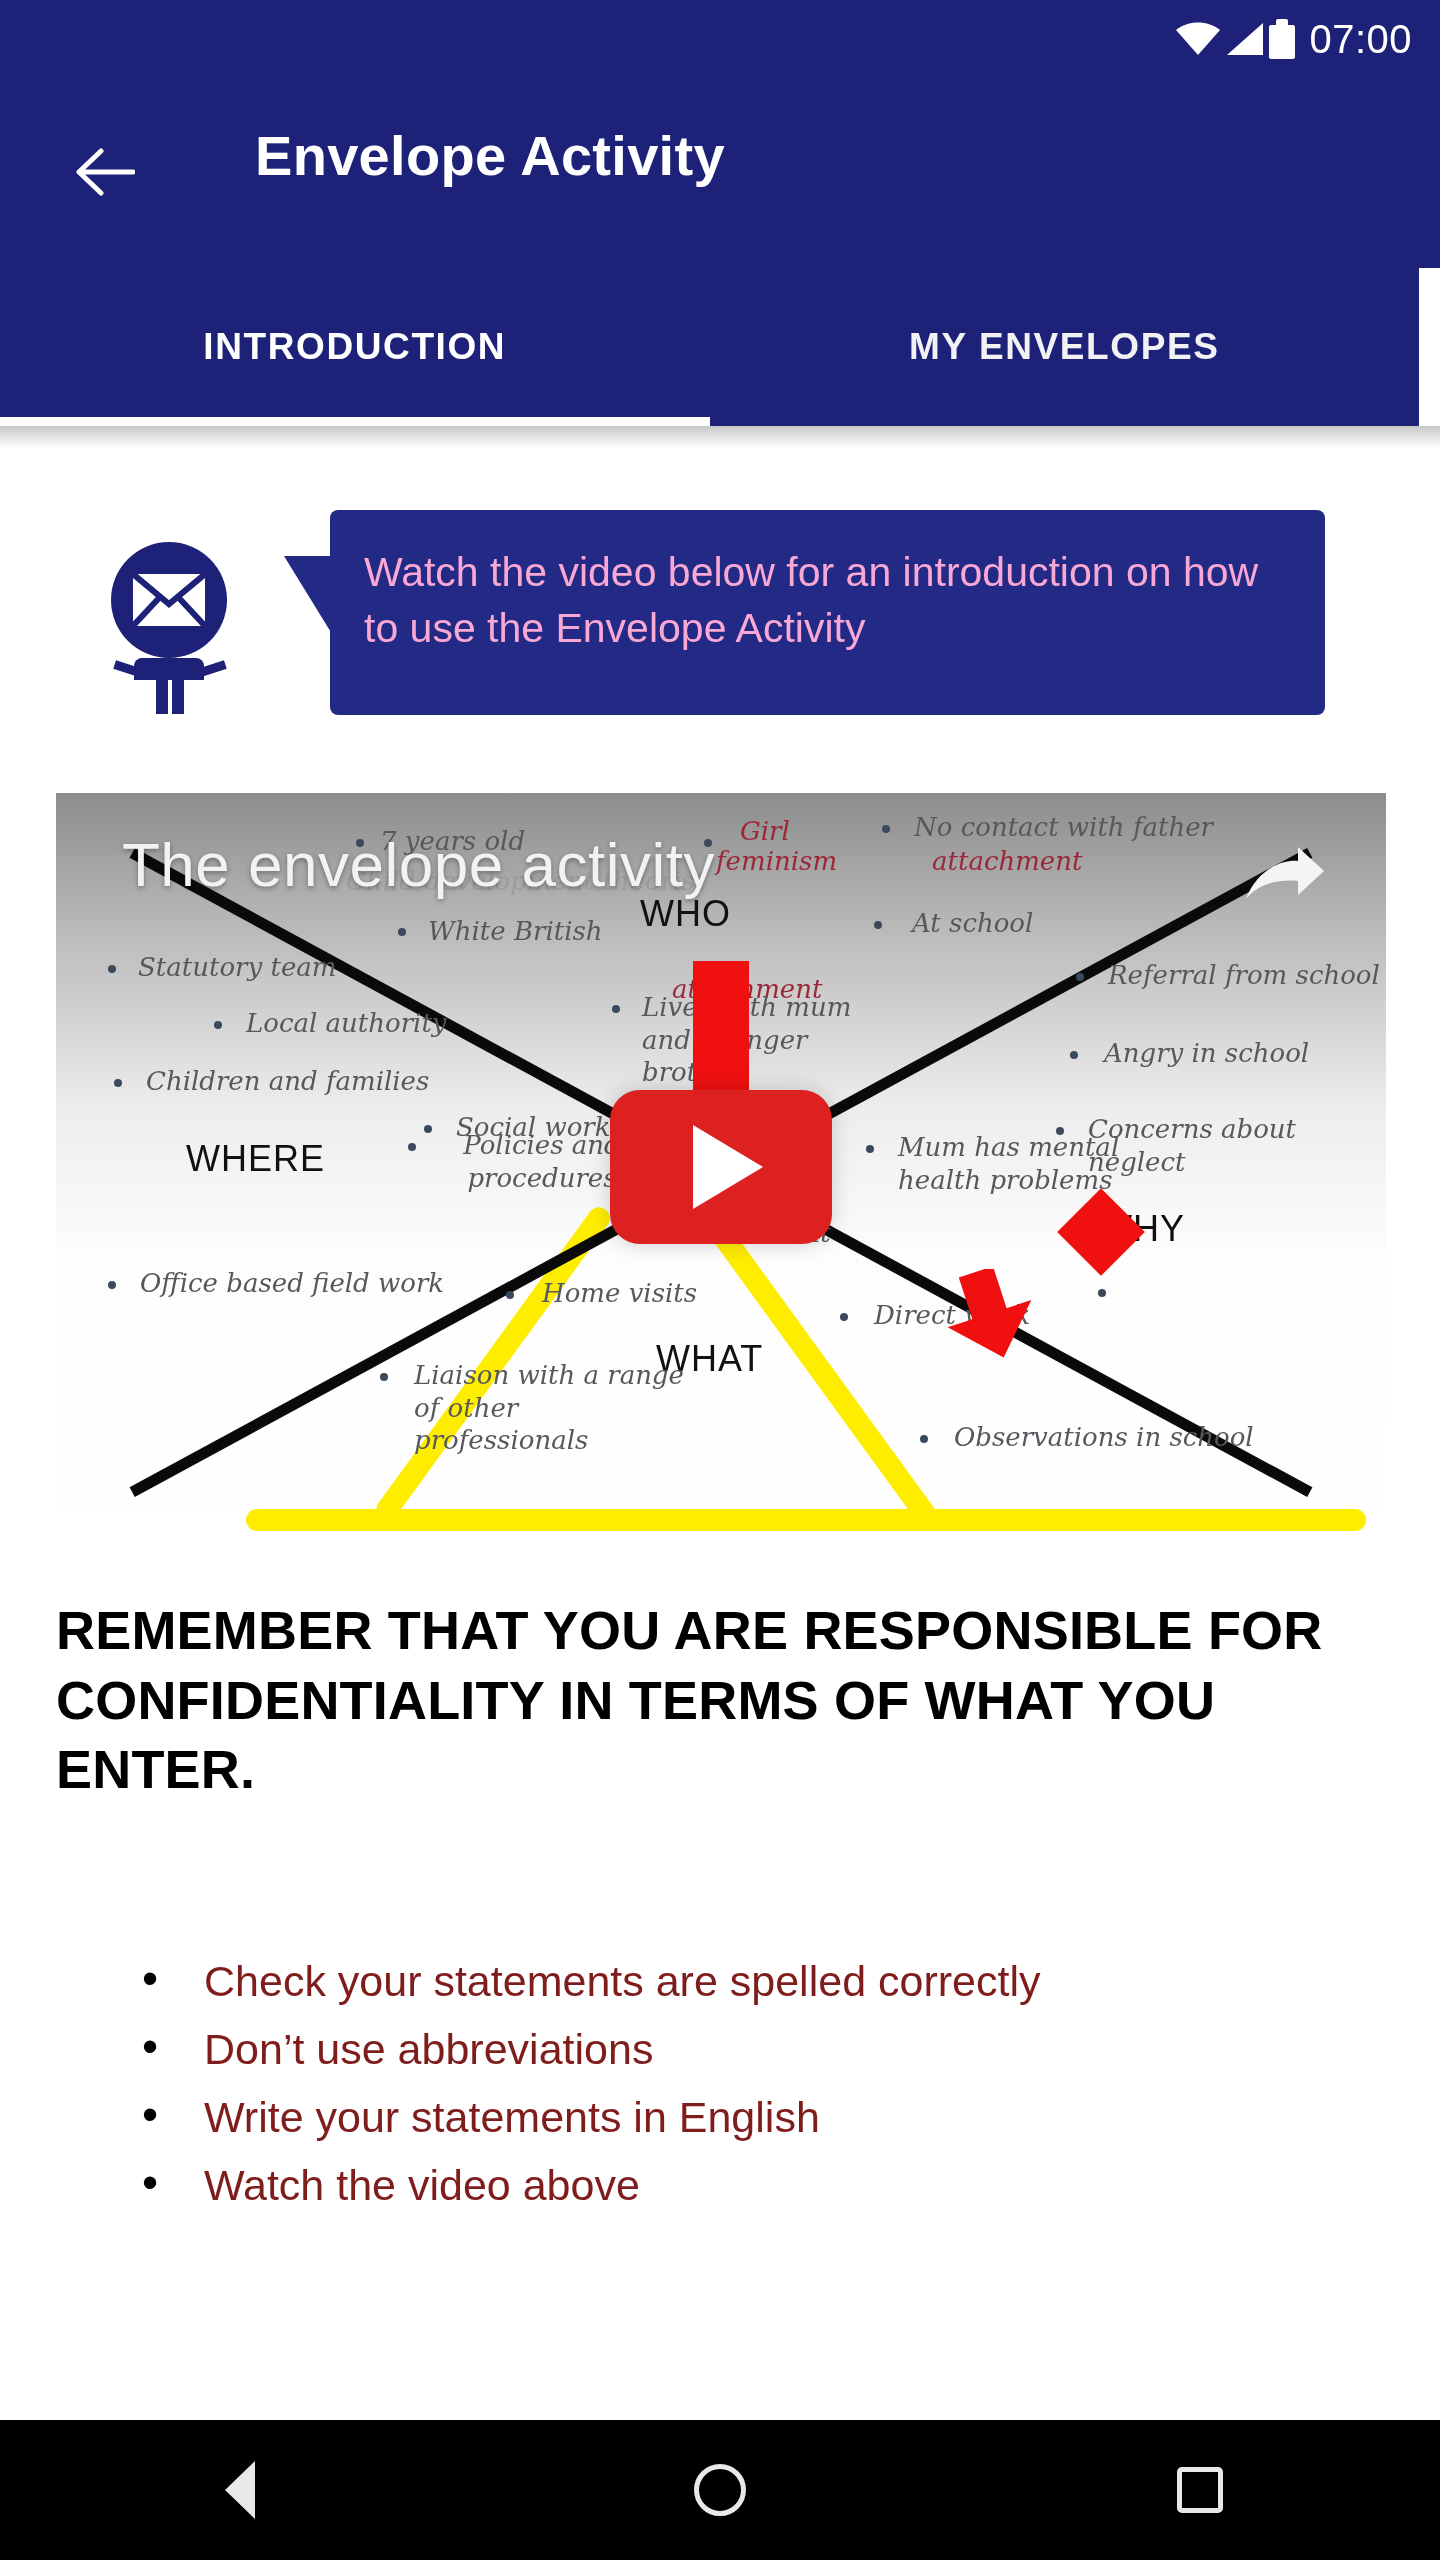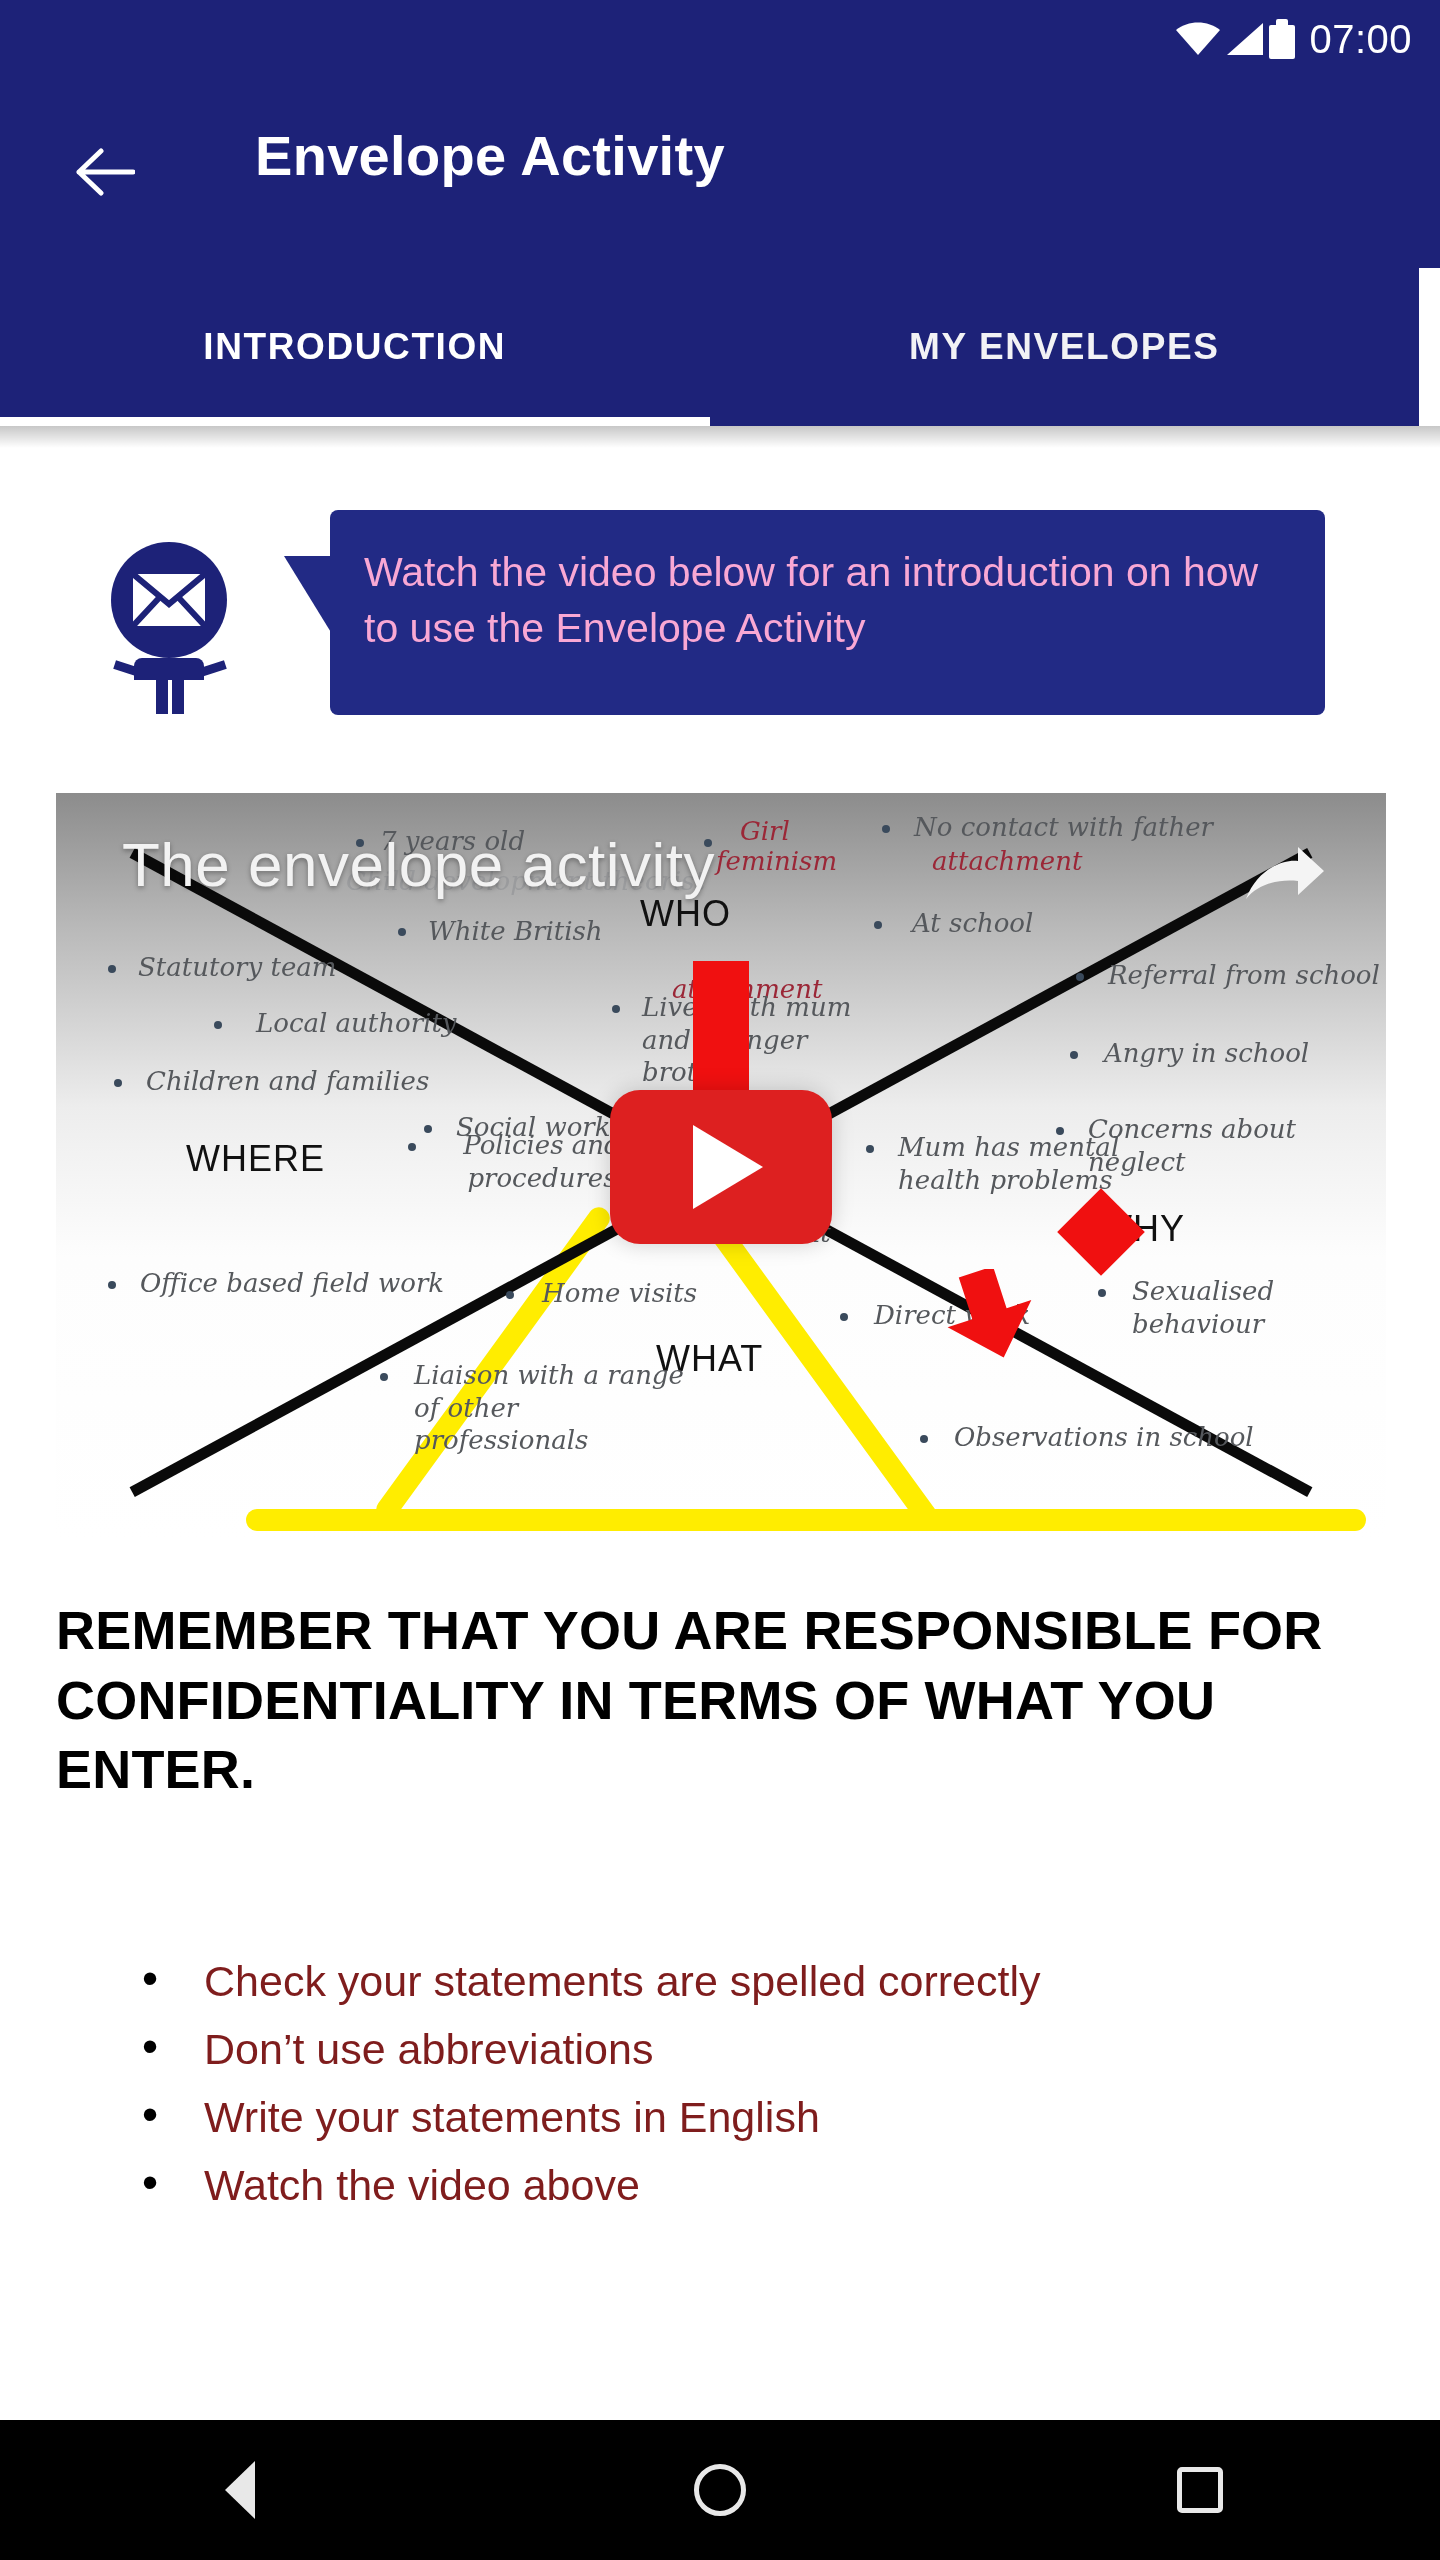--- a/index.html
+++ b/index.html
@@ -278,21 +278,21 @@
       <div class="vnote" style="left:858px; top:18px;">No contact with father</div>
       <div class="vnote red" style="left:876px; top:52px;">attachment</div>
 
       <div class="vbullet" style="left:818px; top:128px;"></div>
       <div class="vnote" style="left:856px; top:114px;">At school</div>
 
       <div class="vbullet" style="left:52px; top:172px;"></div>
       <div class="vnote" style="left:82px; top:158px;">Statutory team</div>
 
       <div class="vbullet" style="left:158px; top:228px;"></div>
-      <div class="vnote" style="left:200px; top:214px;">Local authority</div>
+      <div class="vnote" style="left:190px; top:214px;">Local authority</div>
 
       <div class="vbullet" style="left:1020px; top:180px;"></div>
       <div class="vnote" style="left:1052px; top:166px;">Referral from school</div>
 
       <div class="vbullet" style="left:58px; top:286px;"></div>
       <div class="vnote" style="left:90px; top:272px;">Children and families</div>
 
       <div class="vbullet" style="left:1014px; top:258px;"></div>
       <div class="vnote" style="left:1048px; top:244px;">Angry in school</div>
 
@@ -306,21 +306,20 @@
       <div class="vbullet" style="left:556px; top:212px;"></div>
       <div class="vnote" style="left:586px; top:198px; width:250px;">Lives with mum and younger brother</div>
 
       <div class="vbullet" style="left:352px; top:350px;"></div>
       <div class="vnote" style="left:386px; top:336px; width:200px; text-align:center;">Policies and procedures</div>
 
       <div class="vbullet" style="left:810px; top:352px;"></div>
       <div class="vnote" style="left:842px; top:338px; width:250px;">Mum has mental health problems</div>
 
       <div class="vbullet" style="left:1042px; top:496px;"></div>
-      <div class="vnote" style="left:1076px; top:482px;">Sexualised behaviour</div>
 
       <div class="vbullet" style="left:584px; top:438px;"></div>
       <div class="vnote" style="left:620px; top:424px;">Assessment</div>
 
       <div class="vbullet" style="left:52px; top:488px;"></div>
       <div class="vnote" style="left:84px; top:474px;">Office based field work</div>
 
       <div class="vbullet" style="left:450px; top:498px;"></div>
       <div class="vnote" style="left:486px; top:484px;">Home visits</div>
 

